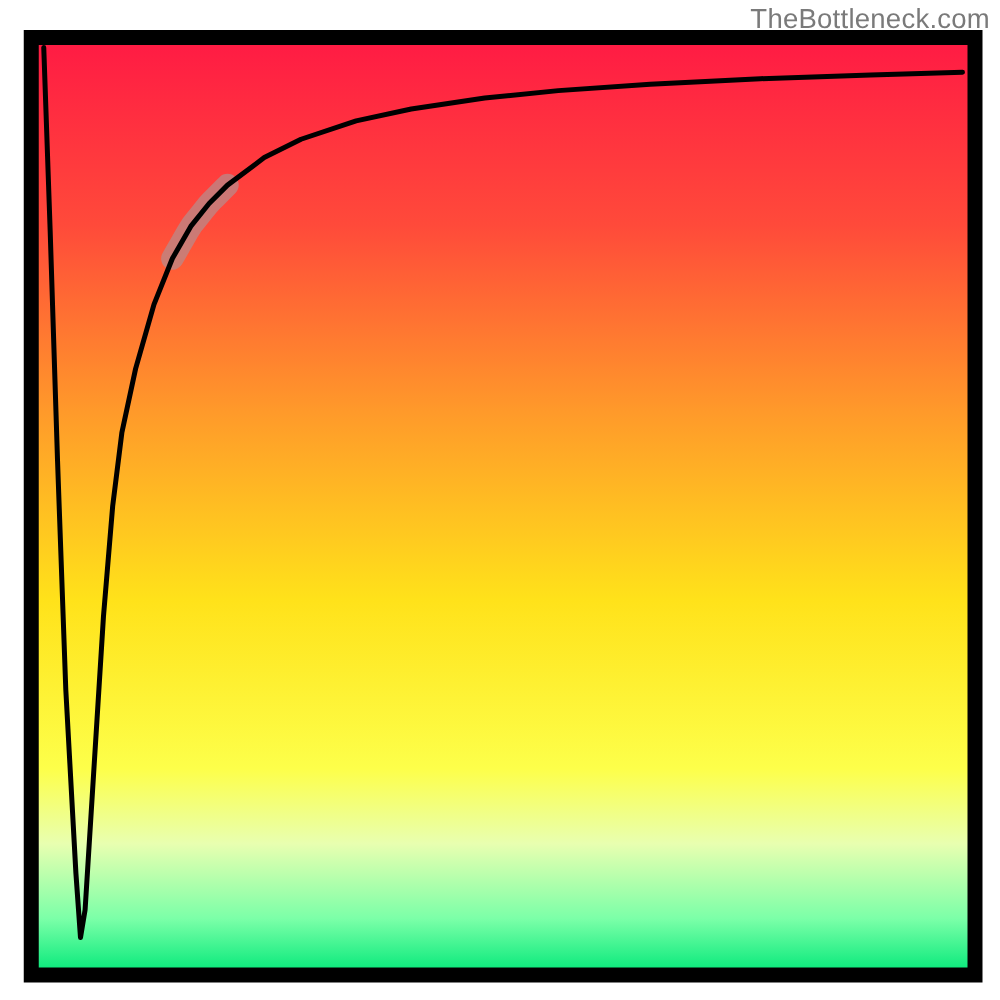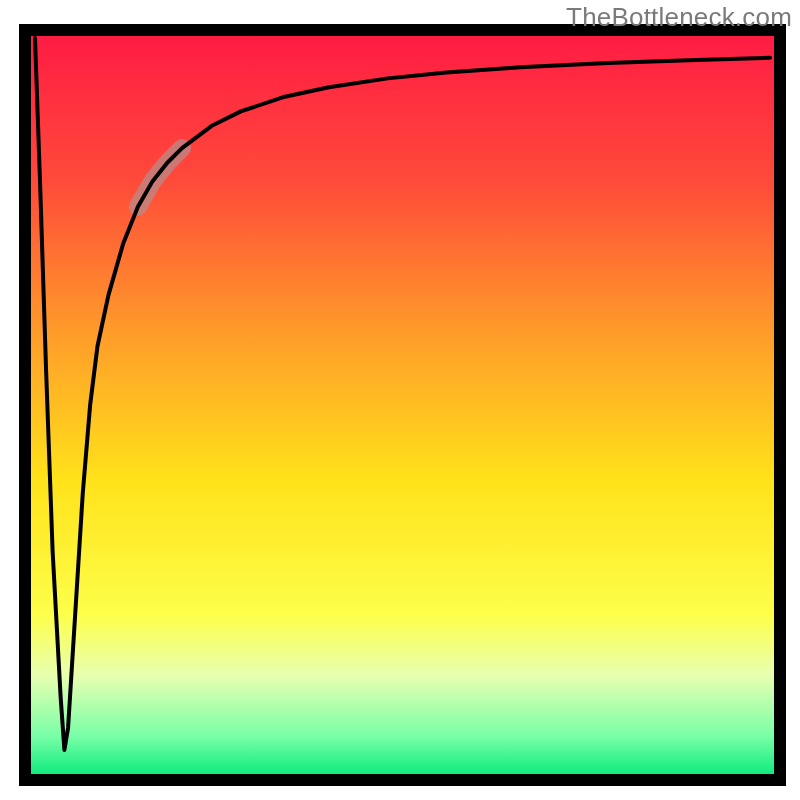--- a/index.html
+++ b/index.html
@@ -13,21 +13,21 @@
   }
   .root {
     position: relative;
     width: 800px;
     height: 800px;
   }
   .watermark {
     position: absolute;
     top: 2px;
     right: 8px;
-    font-size: 26px;
+    font-size: 22px;
     color: #7a7a7a;
     font-weight: 500;
     letter-spacing: 0.2px;
   }
   svg {
     display: block;
   }
 </style>
 </head>
 <body>

